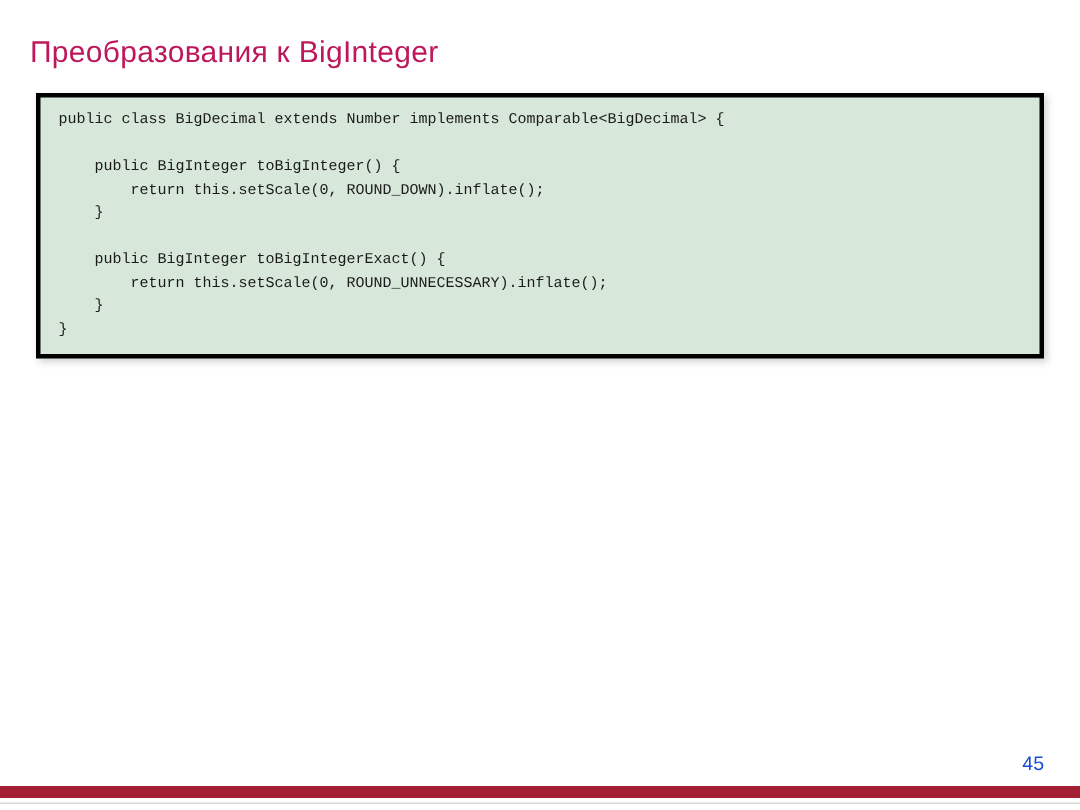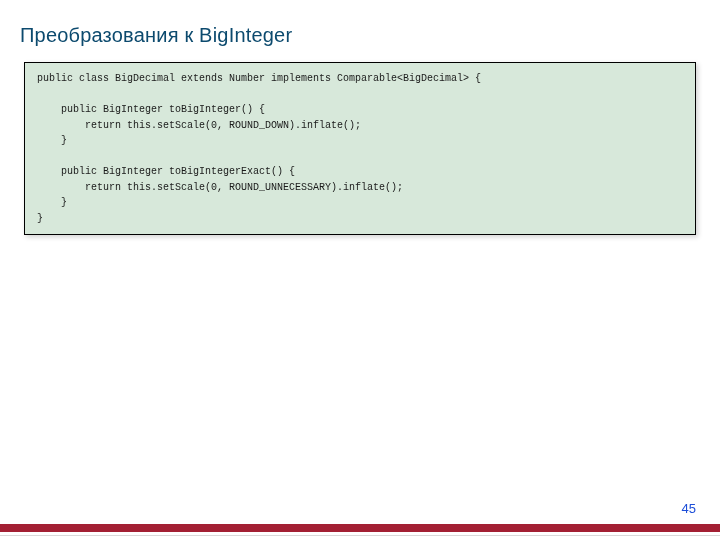--- a/index.html
+++ b/index.html
@@ -17,30 +17,30 @@
     height: 540px;
     position: relative;
     box-sizing: border-box;
   }
   .title {
     position: absolute;
     top: 24px;
     left: 20px;
     font-size: 20px;
     font-weight: 400;
-    color: #0c4a6e;
+    color: #be185d;
     letter-spacing: 0.2px;
   }
   .code-block {
     position: absolute;
     top: 62px;
     left: 24px;
     right: 24px;
     background: #d7e8da;
-    border: 1px solid #000000;
+    border: 3px solid #000000;
     box-shadow: 2px 2px 5px rgba(0,0,0,0.18);
     padding: 8px 12px 8px 12px;
     box-sizing: border-box;
   }
   .code-block pre {
     margin: 0;
     font-family: "Courier New", monospace;
     font-size: 10px;
     line-height: 1.55;
     color: #1a1a1a;

